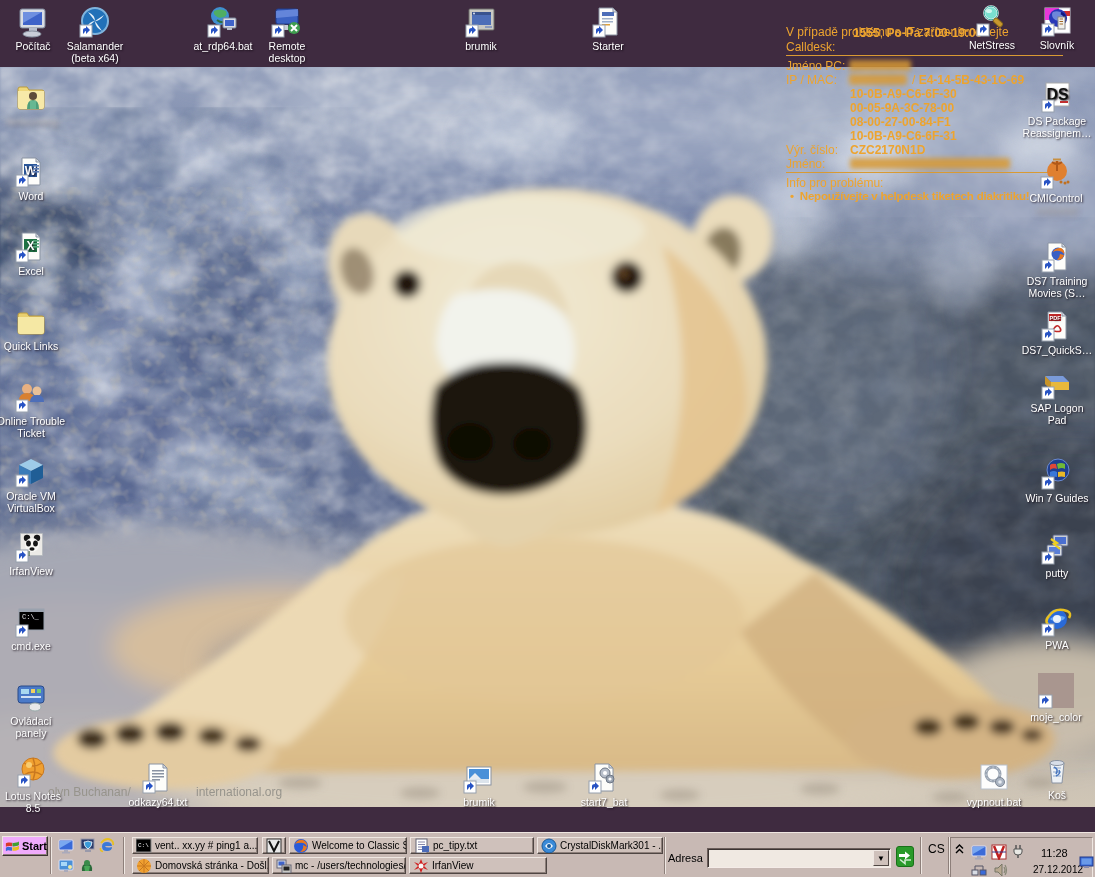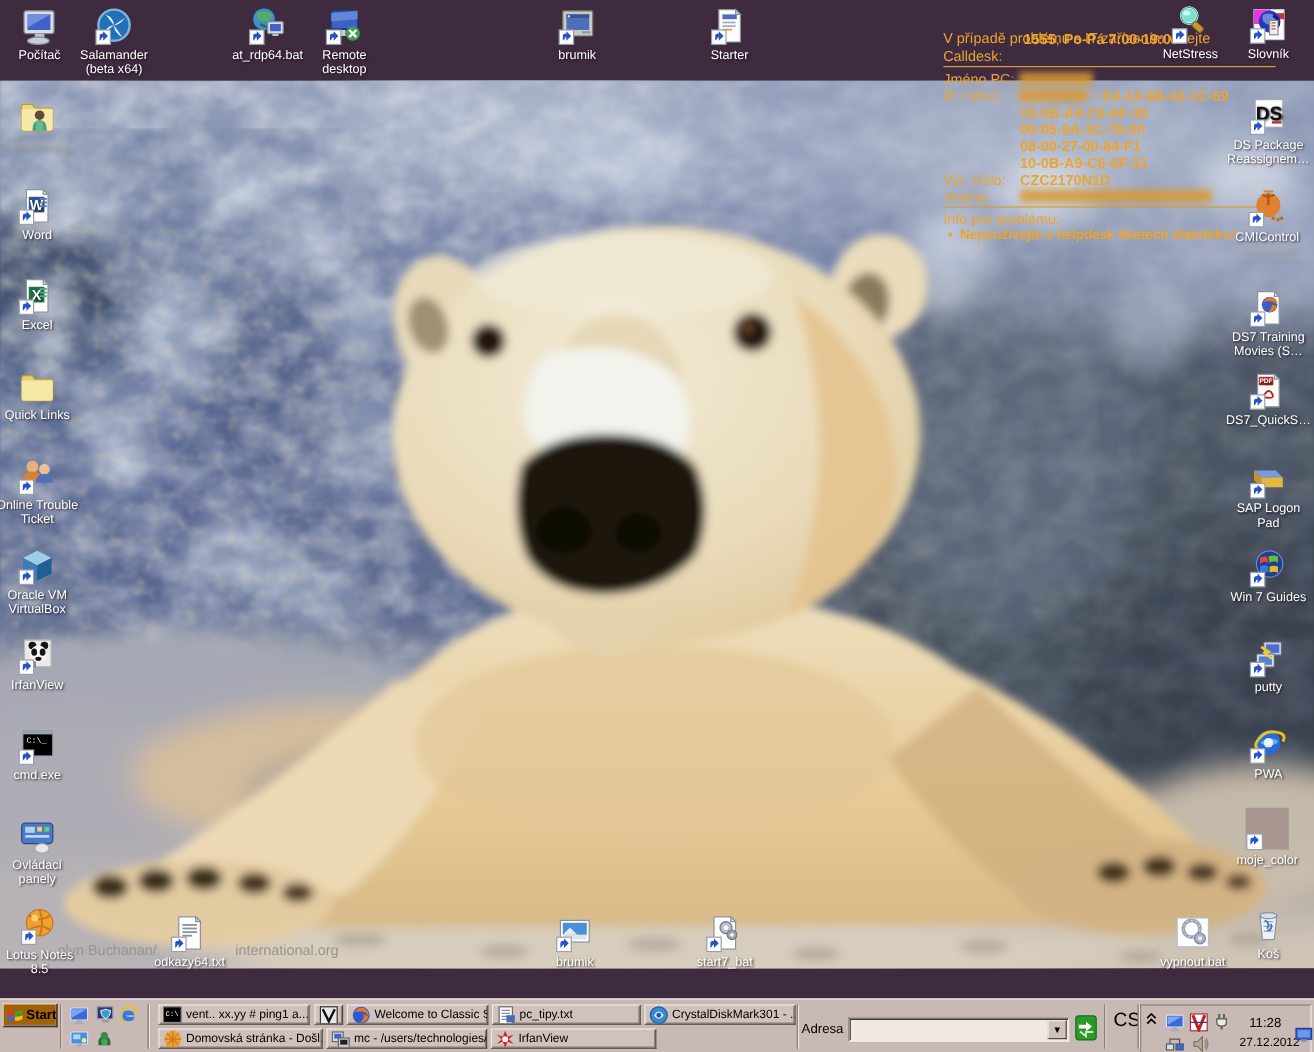--- a/index.html
+++ b/index.html
@@ -10,21 +10,21 @@
 #info b{font-weight:bold}
 .blur{position:absolute;background:#d89a35;filter:blur(2.5px);opacity:.85;border-radius:2px}
 .hr{position:absolute;height:1px;background:#d99a33}
 #taskbar{position:absolute;left:0;top:832px;width:1095px;height:45px;background:#c8b9b4;border-top:1px solid #efe6e1}
 .tbtn{position:absolute;height:17px;background:#cfc1bb;border-top:1px solid #efe7e2;border-left:1px solid #efe7e2;border-right:1px solid #4f4643;border-bottom:1px solid #4f4643;box-shadow:inset -1px -1px 0 #8d7f7a;font-size:10px;color:#000;display:flex;align-items:center;padding-left:3px;white-space:nowrap;overflow:hidden}
 .tbtn svg{margin-right:3px;flex:none}
 .sep{position:absolute;width:2px;background:#a89a94;border-left:1px solid #8d7f7a;border-right:1px solid #efe7e2}
 .rdct{filter:blur(2.5px);color:#fff}
 .rdct2{filter:blur(3px);color:#e8e4da;opacity:.8}
 .tray-ico{position:absolute}
-#startw{position:absolute;left:2px;top:3px;width:46px;height:20px;background:#a16207;border-top:1px solid #efe7e2;border-left:1px solid #efe7e2;border-right:1px solid #3c3432;border-bottom:1px solid #3c3432;box-shadow:inset -1px -1px 0 #8d7f7a;font-size:11px;font-weight:bold;color:#000;display:flex;align-items:center;padding-left:2px;gap:3px}
+#startw{position:absolute;left:2px;top:3px;width:46px;height:20px;background:#f0abfc;border-top:1px solid #efe7e2;border-left:1px solid #efe7e2;border-right:1px solid #3c3432;border-bottom:1px solid #3c3432;box-shadow:inset -1px -1px 0 #8d7f7a;font-size:11px;font-weight:bold;color:#000;display:flex;align-items:center;padding-left:2px;gap:3px}
 .ql{position:absolute;width:16px;height:16px}
 #combo{position:absolute;left:707px;top:15px;width:184px;height:20px;background:#f0e9e2;border-top:1px solid #6b5e5a;border-left:1px solid #6b5e5a;border-bottom:1px solid #f5ece8;border-right:1px solid #f5ece8;box-shadow:inset 1px 1px 0 #3c3432}
 #combodrop{position:absolute;right:1px;top:1px;width:16px;height:16px;background:#cfc1bb;border-top:1px solid #efe7e2;border-left:1px solid #efe7e2;border-right:1px solid #4f4643;border-bottom:1px solid #4f4643;font-size:8px;color:#000;text-align:center;line-height:16px}
 #gobtn{position:absolute;left:896px;top:13px;width:18px;height:21px;background:#2a9a2a;border:1px solid #187018;border-radius:3px;overflow:hidden}
 #gobtn svg{margin:1px 0 0 0}
 #tray{position:absolute;left:950px;top:4px;width:143px;height:54px;border-top:1px solid #8d7f7a;border-left:1px solid #8d7f7a;border-bottom:1px solid #efe7e2;border-right:1px solid #efe7e2}
 </style></head>
 <body>
 <div id="wall">
 <svg width="1095" height="740" viewBox="0 0 1095 740">
@@ -503,21 +503,21 @@
 <div class="icon" style="left:1019px;top:310px;width:76px">
       <svg width="32" height="32" viewBox="0 0 32 32">
         <use href="#pageW"></use>
         <rect x="8" y="4" width="12" height="7" fill="#c02828"></rect>
         <text x="14" y="9.5" font-size="5.5" font-weight="bold" fill="#fff" text-anchor="middle" font-family="Liberation Sans">PDF</text>
         <path d="M11 22 Q16 12 19 18 Q22 23 13 21 Q9 20 11 22Z" fill="none" stroke="#c02828" stroke-width="1.6"></path>
         <use href="#sc"></use>
       </svg>
       <div>DS7_QuickS…</div>
     </div>
-<div class="icon" style="left:1019px;top:384px;width:76px">
+<div class="icon" style="left:1019px;top:368px;width:76px">
       <svg width="32" height="32" viewBox="0 0 32 32">
         <path d="M4 8 L22 8 L28 14 L28 22 L10 22 L4 16 Z" fill="#4a6ab8"></path>
         <path d="M4 8 L22 8 L28 14 L10 14 Z" fill="#7a9ad8"></path>
         <path d="M10 14 L28 14 L28 22 L10 22 Z" fill="#e8b83c"></path>
         <path d="M10 14 L10 22 L4 16 L4 8 Z" fill="#c89428"></path>
         <use href="#sc"></use>
       </svg>
       <div>SAP Logon<br>Pad</div>
     </div>
 <div class="icon" style="left:1019px;top:458px;width:76px">
@@ -719,21 +719,21 @@
 <div class="sep" style="left:664px;top:4px;height:37px"></div>
 <div style="position:absolute;left:668px;top:19px;font-size:11px;color:#000">Adresa</div>
 <div id="combo">
       <div id="combodrop">▼</div>
     </div>
 <div id="gobtn"><svg width="16" height="19" viewBox="0 0 16 19">
         <path d="M2 6 L8 6 L8 3.5 L13 7.5 L8 11.5 L8 9 L2 9 Z" fill="#fff"></path>
         <path d="M14 12 L8 12 L8 15.5 L3 11.5" fill="none" stroke="#cdeacd" stroke-width="1.6"></path>
       </svg></div>
 <div class="sep" style="left:920px;top:4px;height:37px"></div>
-<div style="position:absolute;left:928px;top:9px;font-size:16px;color:#000">CS</div>
+<div style="position:absolute;left:928px;top:9px;font-size:12px;color:#000">CS</div>
 <div class="sep" style="left:948px;top:4px;height:37px"></div>
 <div id="tray">
 <svg style="position:absolute;left:4px;top:6px" width="9" height="10" viewBox="0 0 9 10">
         <path d="M1 4.5 L4.5 1 L8 4.5 M1 9 L4.5 5.5 L8 9" stroke="#000" stroke-width="1.4" fill="none"></path>
       </svg>
 <div class="tray-ico" style="left:20px;top:6px"><svg width="16" height="16" viewBox="0 0 16 16">
           <rect x="1" y="2" width="14" height="10" rx="1" fill="#3a6ad8" stroke="#dde"></rect>
           <path d="M2 3 L14 3 L2 10 Z" fill="#7aa8f0"></path>
           <rect x="6" y="12" width="4" height="2" fill="#aab"></rect>
           <rect x="4" y="14" width="8" height="1.5" fill="#aab"></rect>

